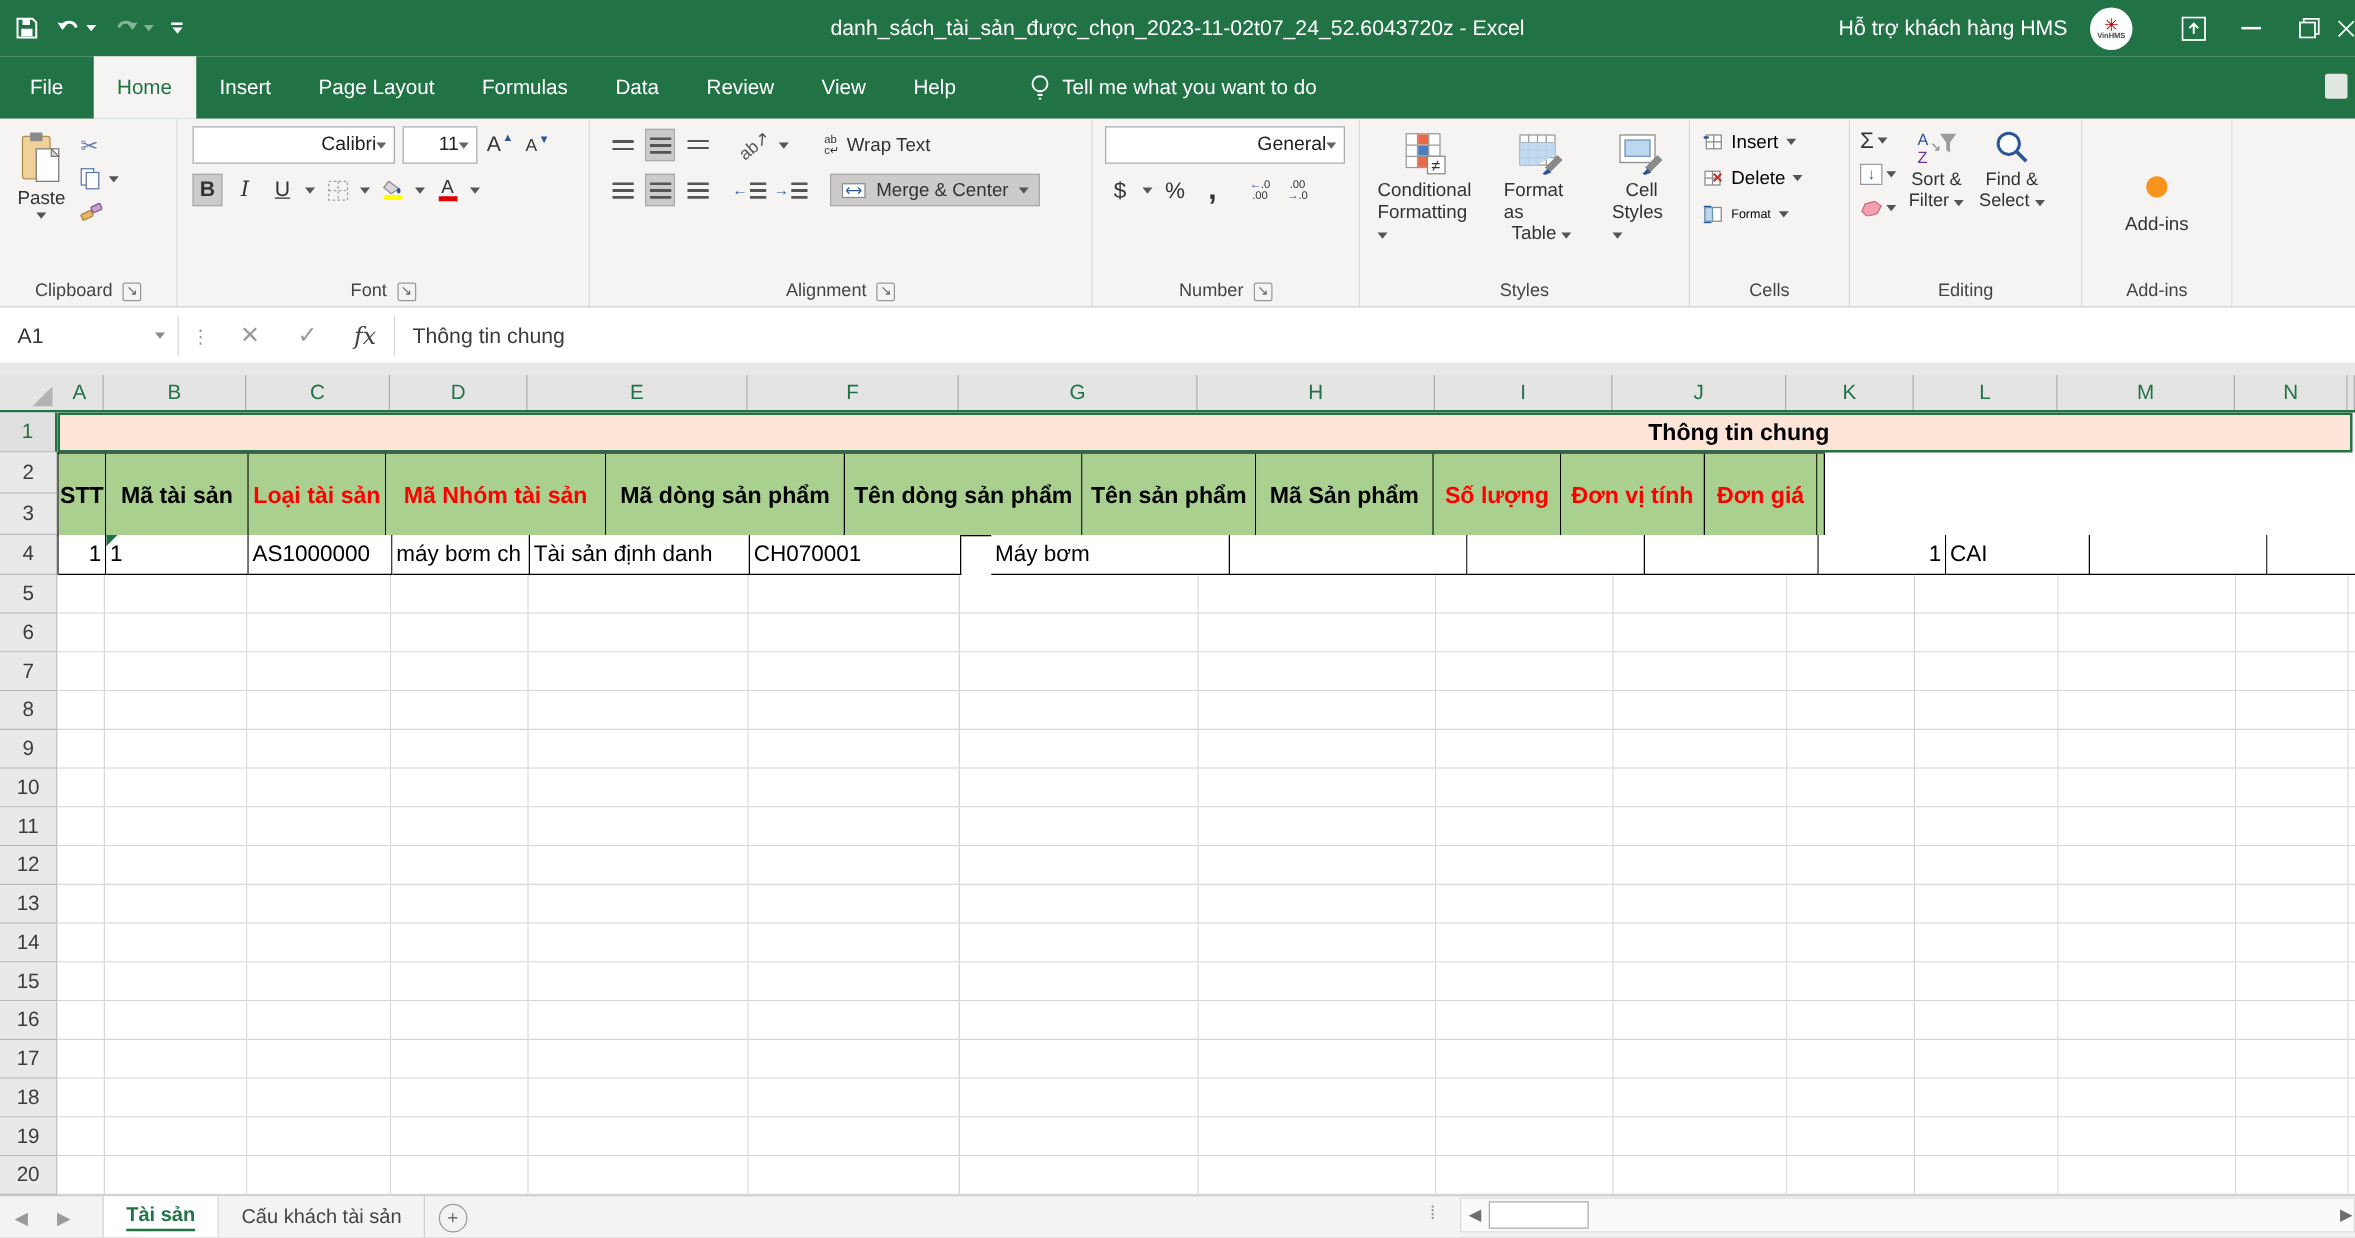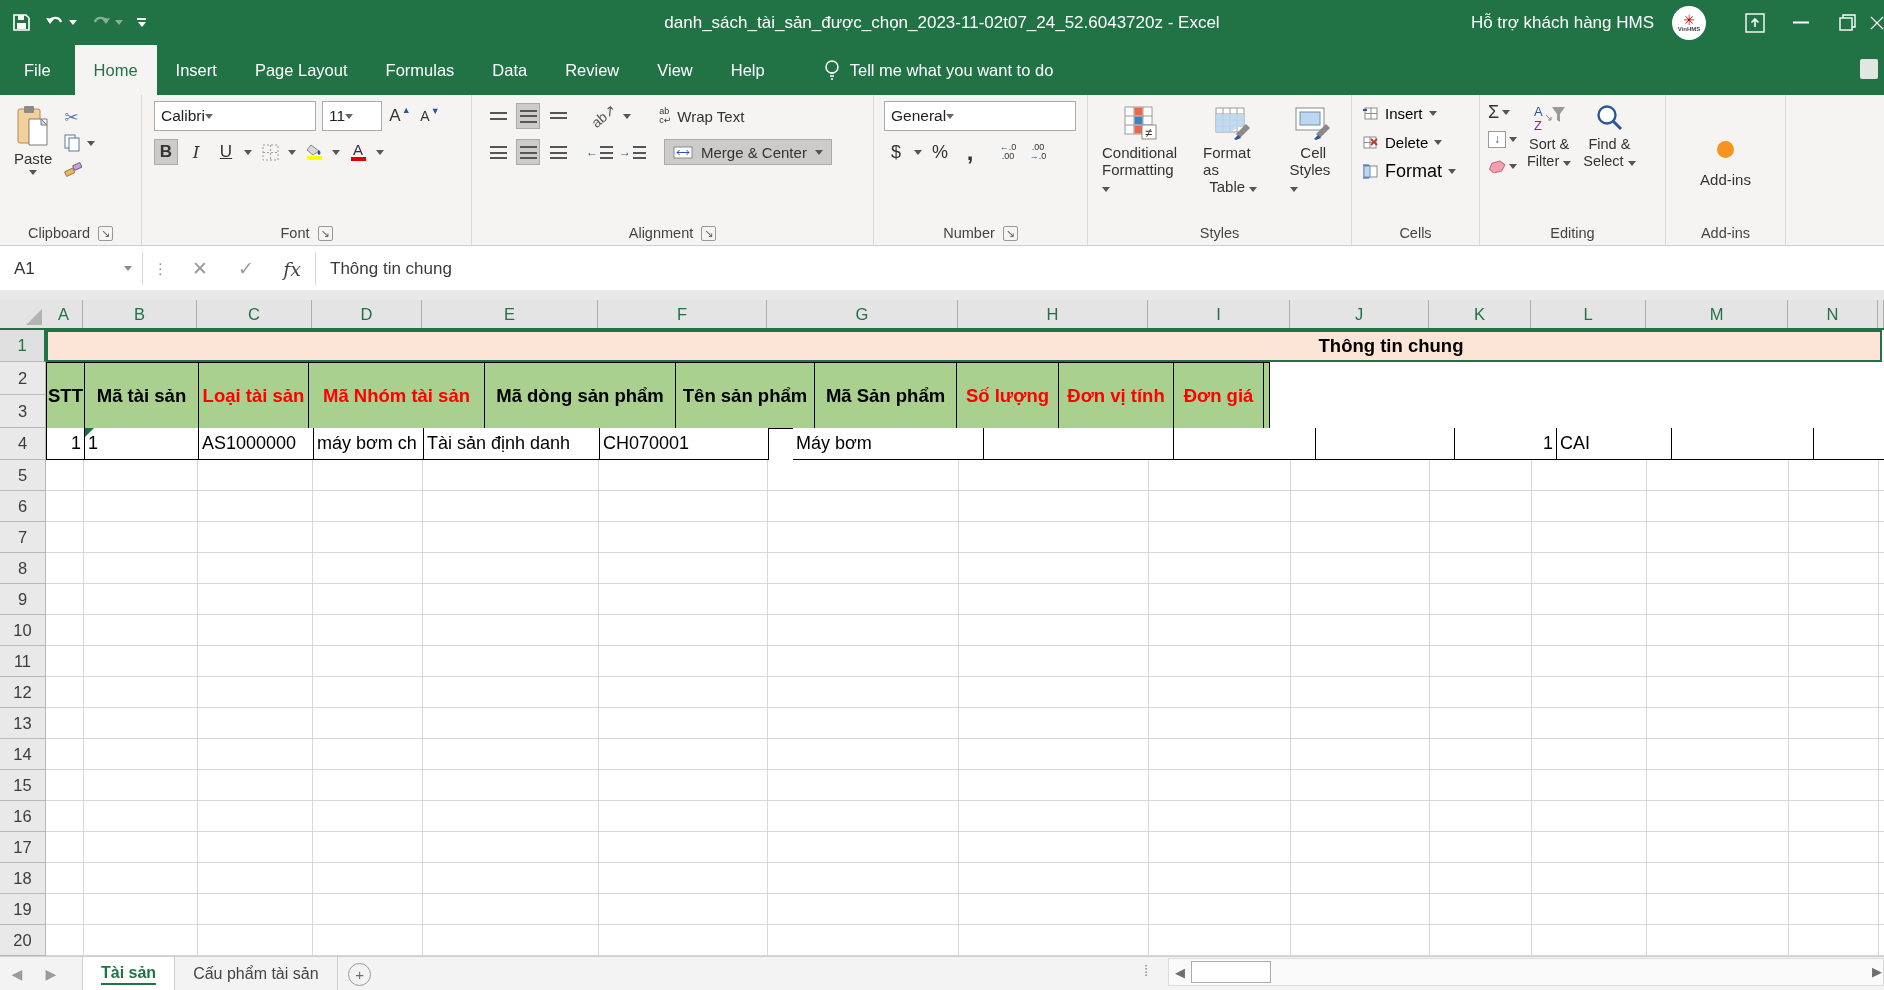--- a/index.html
+++ b/index.html
@@ -26,21 +26,21 @@
   .bulb{width:16px;height:22px;}
   .tab-sliver{position:absolute;right:6px;top:14px;width:18px;height:20px;background:#f5f4f2;border-radius:2px;opacity:.9;}
   
   .ribbon{position:absolute;left:0;top:95px;width:1884px;height:150px;background:#f5f4f2;border-bottom:1px solid #dcdad8;display:flex;}
   .rgroup{position:relative;height:150px;border-right:1px solid #dcdad8;box-sizing:border-box;flex:none;display:flex;flex-direction:column;}
   .rg-body{flex:1;display:flex;padding:6px 6px 0 6px;gap:4px;}
   .rg-label{height:24px;display:flex;align-items:center;justify-content:center;gap:8px;font-size:14.5px;color:#444;}
   .launch{font-size:11px;color:#666;border:1px solid #999;width:13px;height:13px;line-height:12px;text-align:center;border-radius:2px;}
   .bigbtn{display:flex;flex-direction:column;align-items:center;justify-content:flex-start;padding:4px 8px;font-size:15px;color:#333;gap:3px;}
   .smallrow{display:flex;align-items:center;gap:6px;height:30px;}
-  .combo{background:#fff;border:1px solid #ababab;display:flex;align-items:center;justify-content:flex-start;padding:2px 6px;font-size:15.5px;color:#222;height:24px;box-sizing:content-box;}
+  .combo{background:#fff;border:1px solid #ababab;display:flex;align-items:center;justify-content:flex-end;padding:2px 6px;font-size:15.5px;color:#222;height:24px;box-sizing:content-box;}
   .tbtn{display:flex;align-items:center;justify-content:center;min-width:24px;height:26px;color:#333;font-size:17px;}
   .tbtn.pressed{background:#cdcbca;border:1px solid #ababab;box-sizing:border-box;}
   .lines{width:17px;height:13px;background:repeating-linear-gradient(to bottom,#555 0 2px,transparent 2px 5.5px);}
   .lines.short{width:13px;}
   .stack2{display:flex;flex-direction:column;align-items:center;font-size:15px;color:#333;line-height:17px;}
   .mini{font-size:9px;line-height:9px;color:#333;text-align:center;}
   .mini .bl{color:#2b579a;}
   
   .fbar{position:absolute;left:0;top:245px;width:1884px;height:45px;background:#fff;border-top:1px solid #d0cecd;border-bottom:1px solid #c9c7c5;display:flex;align-items:stretch;font-size:17px;color:#333;}
   .namebox{width:118px;display:flex;align-items:center;justify-content:space-between;padding:0 10px 0 14px;}
@@ -406,21 +406,21 @@
             </svg>
           <span style="font-size:15px">Delete</span>
             <span class="caret" style="color:#555"></span>
         </span>
         <span class="smallrow" style="height:24px">
           <svg width="17" height="15" viewBox="0 0 17 15">
               <rect x="2" y="2" width="13" height="11" fill="#fff" stroke="#8a8a8a"></rect>
               <rect x="2" y="2" width="6" height="11" fill="#bdd7ee" stroke="#6a91b8"></rect>
               <path d="M1 1 h6 M1 14 h6" stroke="#2b579a"></path>
             </svg>
-          <span style="font-size:18px">Format</span>
+          <span style="font-size:10px">Format</span>
             <span class="caret" style="color:#555"></span>
         </span>
       </div>
       <div class="rg-label">
           <span>Cells</span>
         </div>
     </div>
 
     <div class="rgroup" style="width:186px">
       <div class="rg-body" style="gap:8px;padding-left:8px">
@@ -540,20 +540,21 @@
       </div>
     <div class="row1">
       <span>Thông tin chung</span>
     </div>
     <div class="ghead" id="ghead">
         <div class="ghcell" style="width: 38px;">STT</div>
         <div class="ghcell" style="width: 114px;">Mã tài sản</div>
         <div class="ghcell red" style="width: 110px;">Loại tài sản</div>
         <div class="ghcell red" style="width: 176px;">Mã Nhóm tài sản</div>
         <div class="ghcell" style="width: 191px;">Mã dòng sản phẩm</div>
+        <div class="ghcell" style="width: 190px;">Tên dòng sản phẩm</div>
         <div class="ghcell" style="width: 139px;">Tên sản phẩm</div>
         <div class="ghcell" style="width: 142px;">Mã Sản phẩm</div>
         <div class="ghcell red" style="width: 102px;">Số lượng</div>
         <div class="ghcell red" style="width: 115px;">Đơn vị tính</div>
         <div class="ghcell red" style="width: 90px;">Đơn giá</div>
         <div class="ghcell" style="width: 6px;"></div>
       </div>
     <div class="drow" id="drow">
         <div class="dcell right" style="width: 38px;">
           <span>1</span>
@@ -879,21 +880,21 @@
   </div>
 
   <div class="stabs">
     <span class="snav">◀</span>
     <span class="snav">▶</span>
     <span style="width:14px"></span>
     <span class="stab first active">
         <span>Tài sản</span>
       </span>
     <span class="stab">
-        <span>Cấu phẩm tài sản</span>
+        <span>Cấu khách tài sản</span>
       </span>
     <span class="addsheet">
         <span class="plus">+</span>
       </span>
   </div>
   <span class="hsplit">⁞</span>
   <div class="hscroll">
     <span class="harrow">◀</span>
     <span class="hthumb"></span>
   </div>

